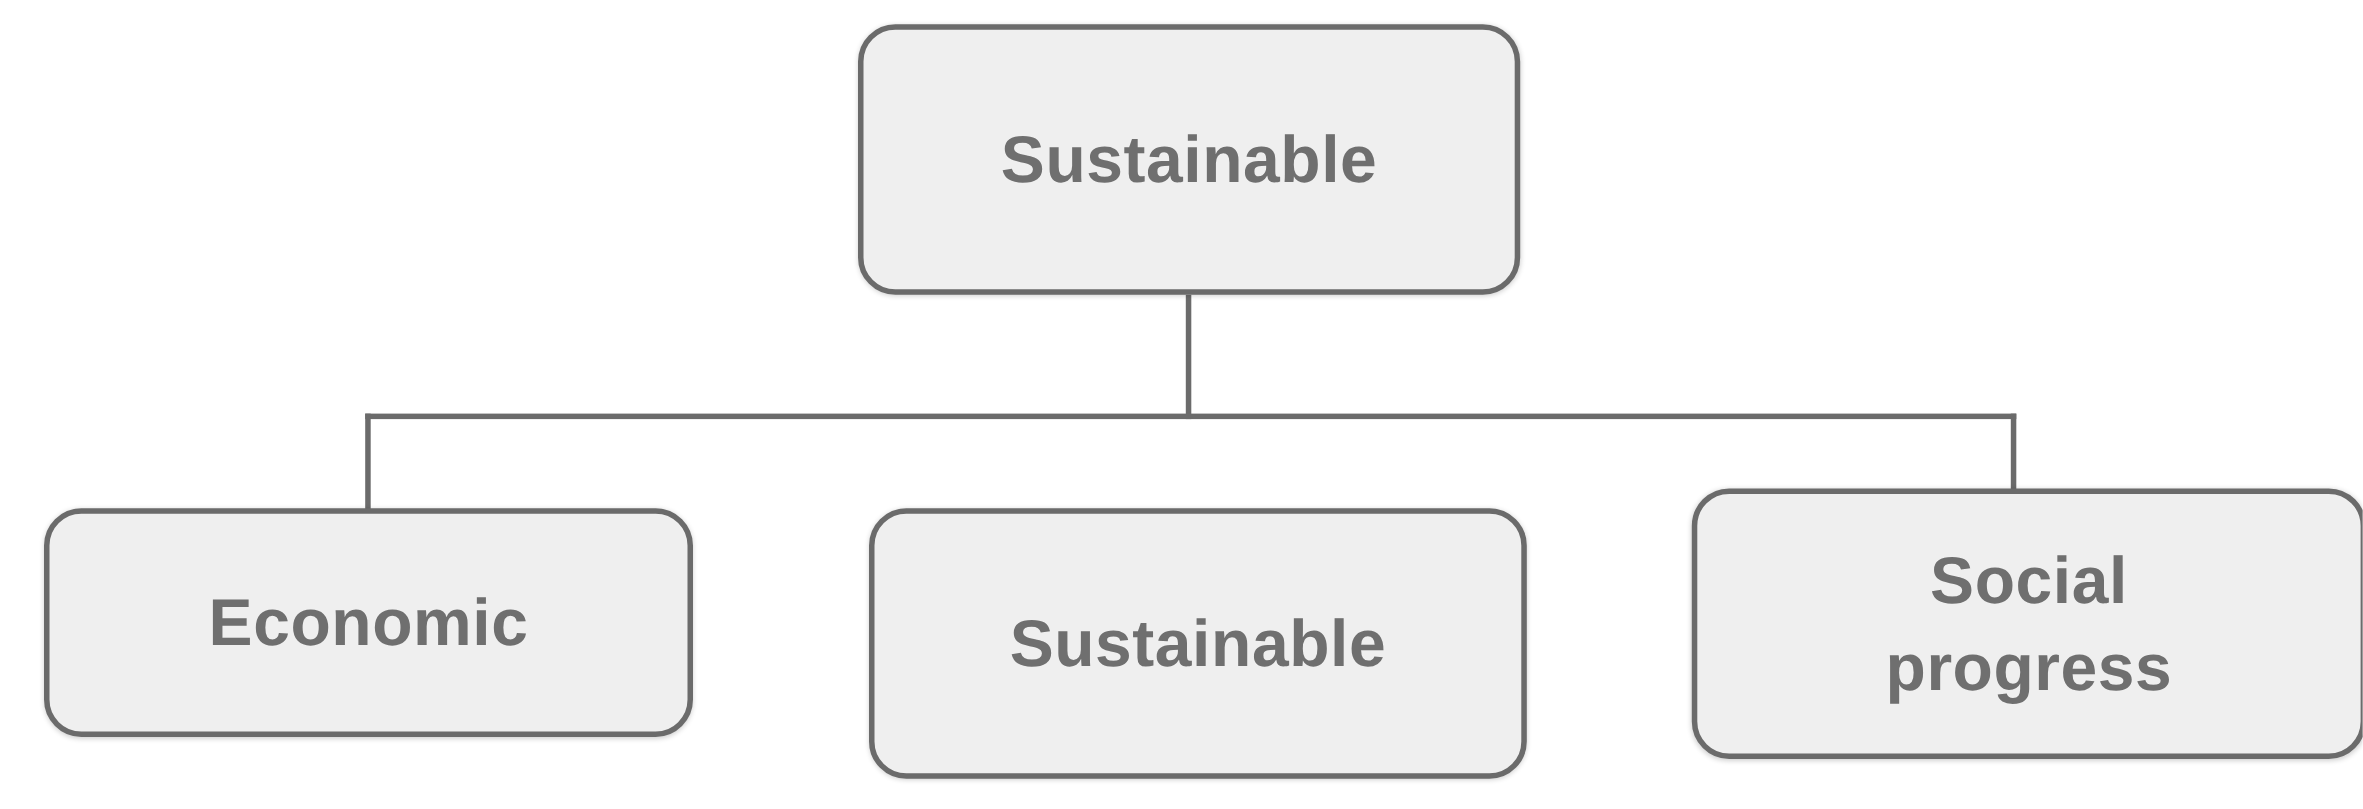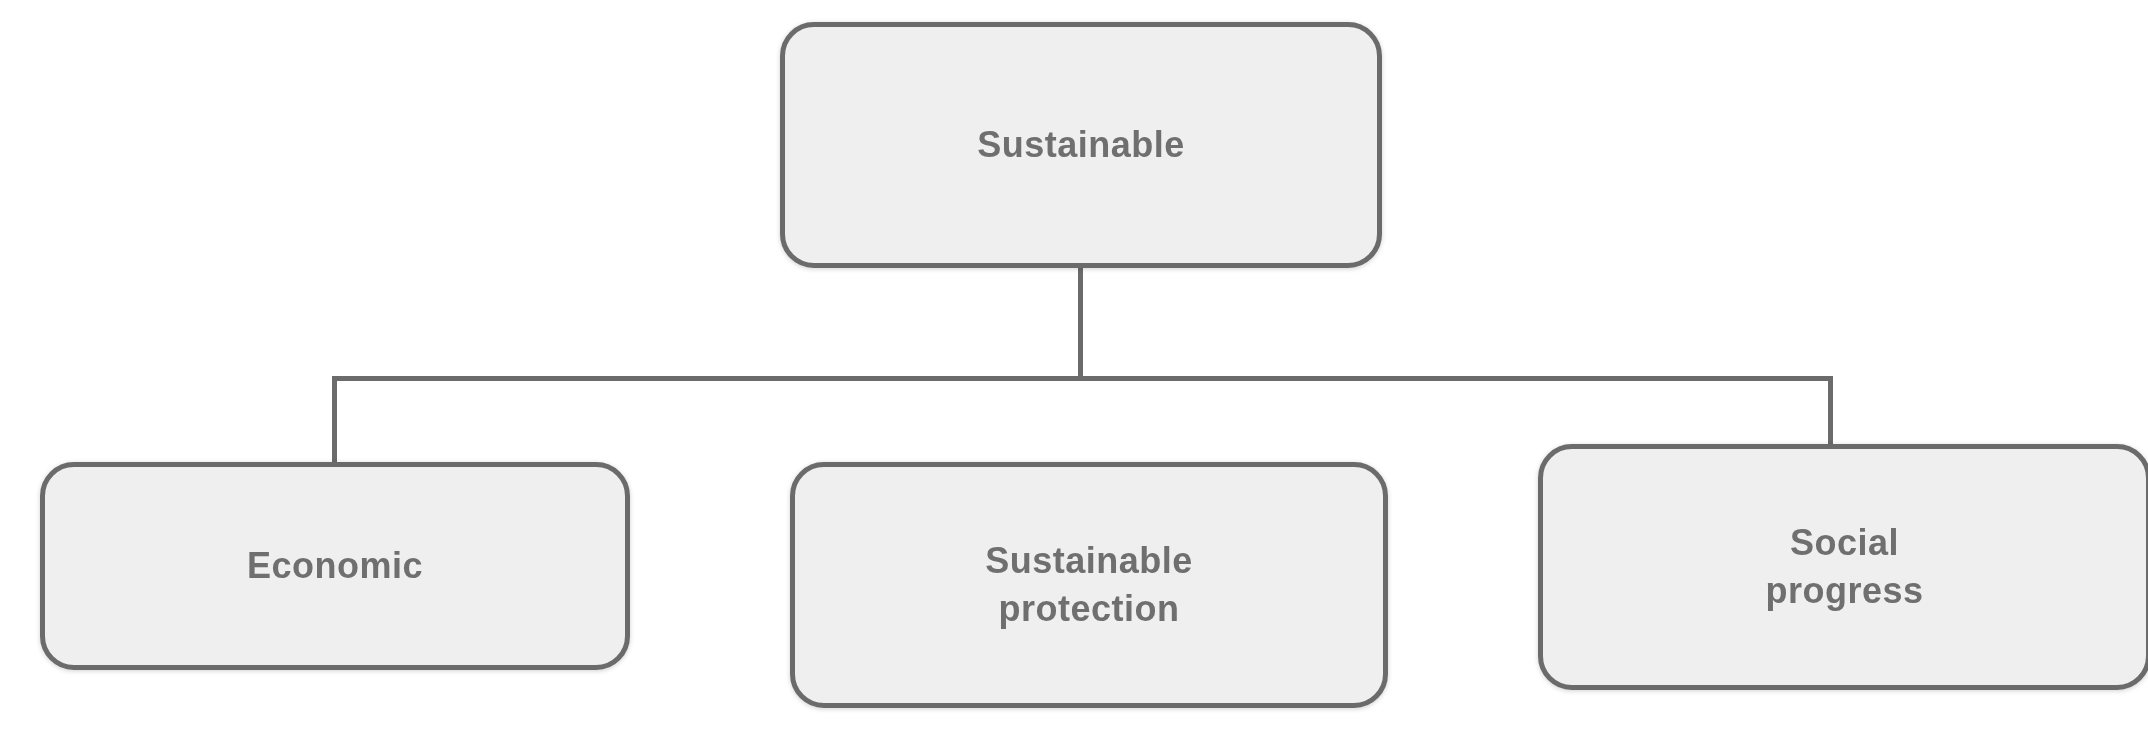--- a/index.html
+++ b/index.html
@@ -19,21 +19,21 @@
     border-radius: 34px;
     display: flex;
     flex-direction: column;
     align-items: center;
     justify-content: center;
     text-align: center;
     box-shadow: 0 1px 5px rgba(0,0,0,0.18);
   }
   .node .label-line {
     font-weight: bold;
-    font-size: 36px;
+    font-size: 60px;
     line-height: 1.32;
     color: var(--text-color, #6f6f6f);
     letter-spacing: 0.5px;
   }
   .line {
     position: absolute;
     background: var(--connector-color, #6b6b6b);
   }
 </style>
 </head>
@@ -49,21 +49,20 @@
   <div class="node" style="left:780px; top:22px; width:602px; height:246px;">
     <div class="label-line">Sustainable</div>
   </div>
 
   <div class="node" style="left:40px; top:462px; width:590px; height:208px;">
     <div class="label-line">Economic</div>
   </div>
 
   <div class="node" style="left:790px; top:462px; width:598px; height:246px;">
     <div class="label-line">Sustainable</div>
-    <div class="label-line">protection</div>
   </div>
 
   <div class="node" style="left:1538px; top:444px; width:613px; height:246px;">
     <div class="label-line">Social</div>
     <div class="label-line">progress</div>
   </div>
 
 </div>
 
 </body></html>

